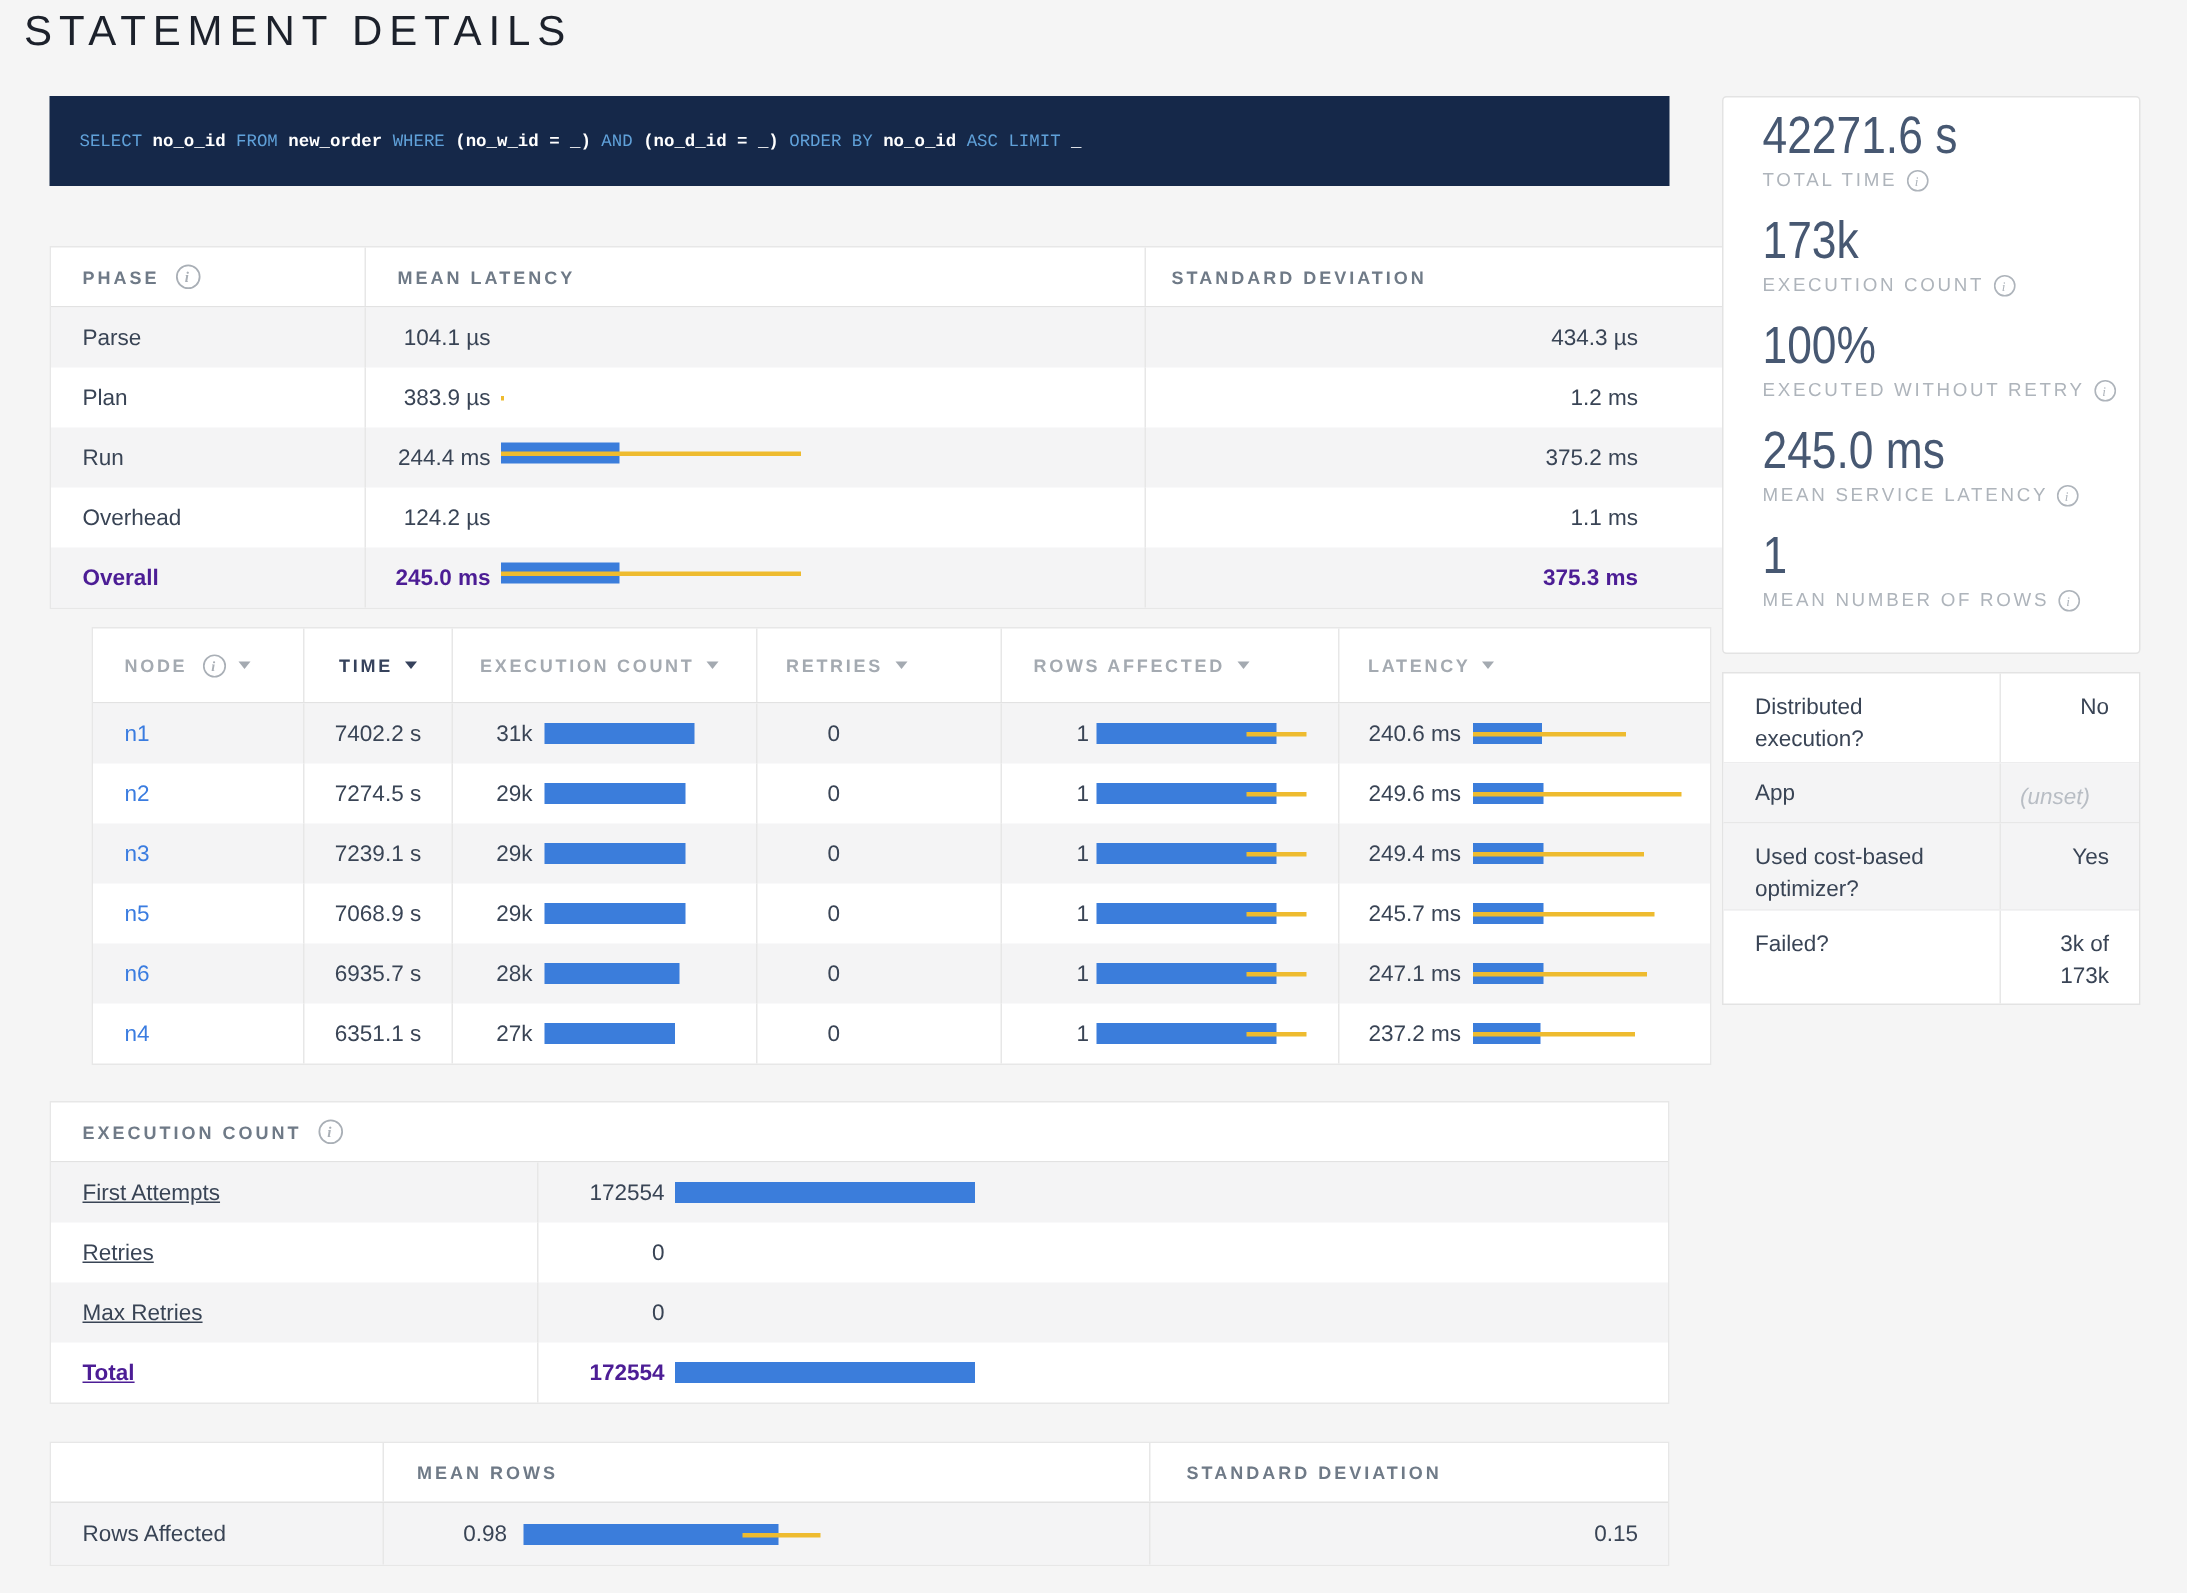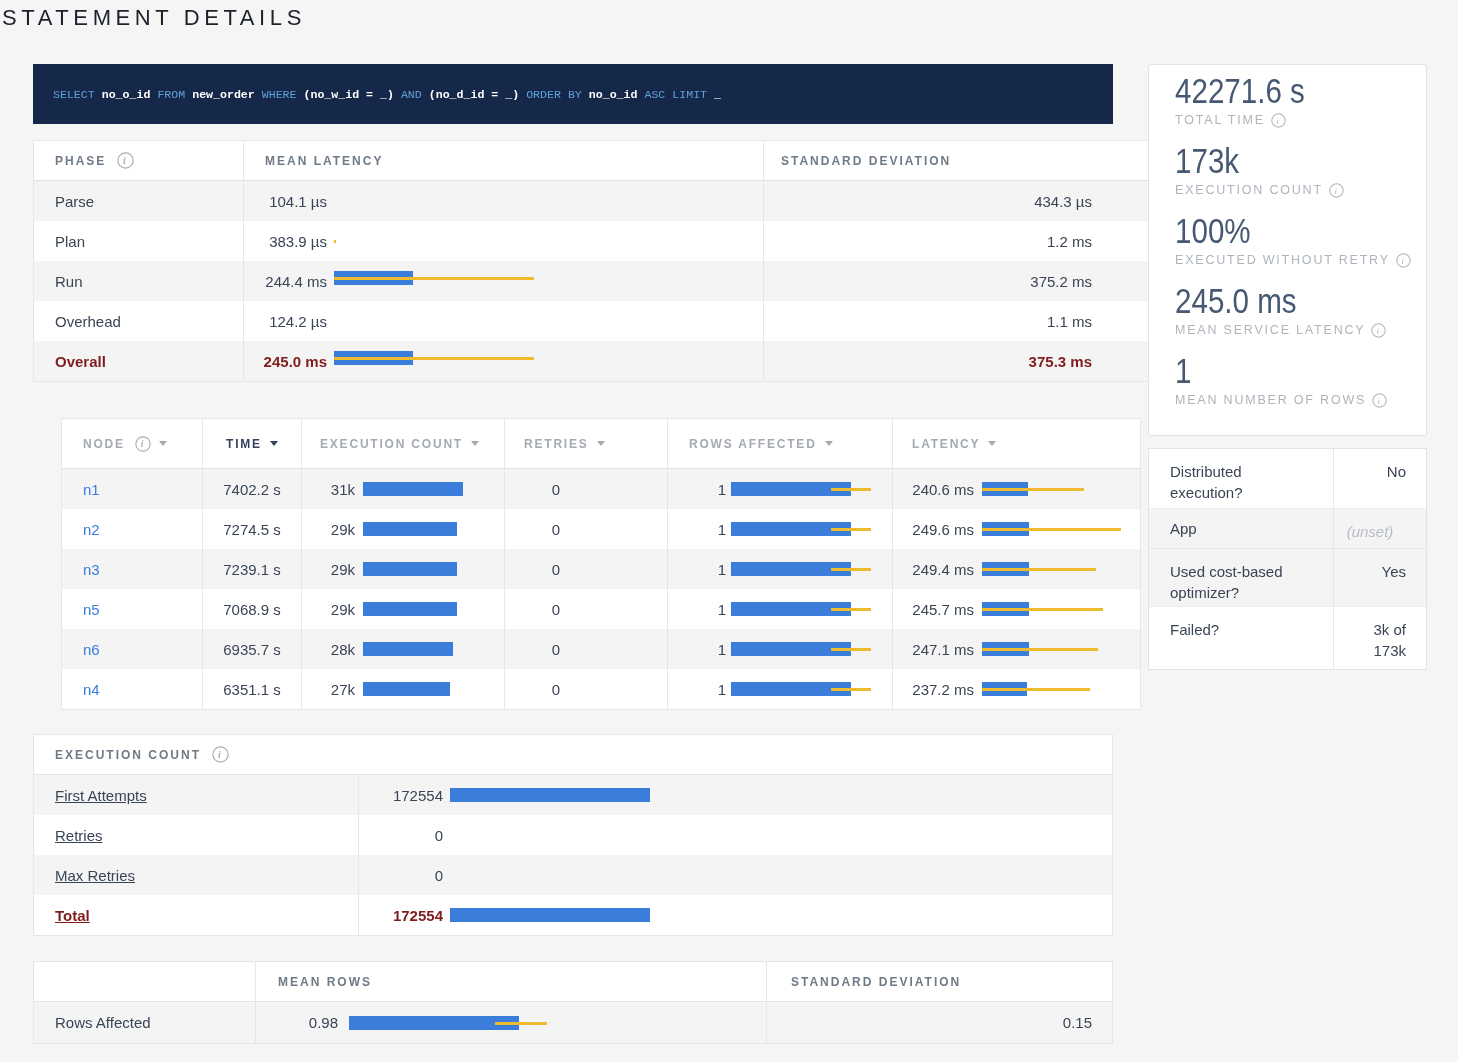--- a/index.html
+++ b/index.html
@@ -1,39 +1,39 @@
 <!DOCTYPE html>
 <html><head>
 <meta charset="utf-8">
 <style>
 * { margin:0; padding:0; box-sizing:border-box; }
 html,body { width:1458px; height:1062px; background:#f5f5f5; font-family:"Liberation Sans",sans-serif; color:#394455; position:relative; overflow:hidden; }
 .abs { position:absolute; }
-.title { left:2px; top:5px; font-size:22px; font-weight:500; letter-spacing:4.6px; color:#1c212b; }
+.title { left:16px; top:5px; font-size:28px; font-weight:500; letter-spacing:4.6px; color:#1c212b; }
 .sqlbox { left:33px; top:64px; width:1080px; height:60px; background:#152849; display:flex; align-items:center; padding-left:20px; font-family:"Liberation Mono",monospace; font-size:11.6px; color:#fff; font-weight:bold; white-space:pre; }
 .kw { color:#60a1d9; font-weight:normal; }
 
 
 .tbl { background:#fff; border:1px solid #e7e7e7; }
 .trow { display:flex; align-items:center; }
 .trow.odd { background:#f4f4f5; }
 .thead { font-size:12px; font-weight:bold; letter-spacing:2px; color:#6f7a87; border-bottom:1px solid #e2e2e2; }
 .cell { height:100%; display:flex; align-items:center; flex:none; }
 .cdiv { border-right:1px solid #e7e7e7; }
 .num { justify-content:flex-end; padding-right:20px; }
 .padl { padding-left:21px; }
-.bold { font-weight:bold; color:#7f1d1d; }
+.bold { font-weight:bold; color:#4c1d95; }
 
 
 .bar { position:relative; height:14px; background:#3b7ddb; }
 .stdev { position:absolute; top:6px; height:3px; background:#eebb2f; }
 .blabel { text-align:right; flex:none; }
 
 
-#t1 { left:33px; top:140px; width:1300px; font-size:15px; }
+#t1 { left:33px; top:164px; width:1300px; font-size:15px; }
 #t1 .trow { height:40px; }
 #t1 .c1 { width:210px; }
 #t1 .c2 { width:520px; }
 #t1 .c3 { width:348px; }
 #t1 .blabel { width:83px; margin-right:7px; }
 #t1 .bar { position:relative; top:-3px; }
 
 
 #t2 { left:33px; top:418px; width:1080px; font-size:15px;margin-left:28px; }
 #t2 .trow { height:40px; }

